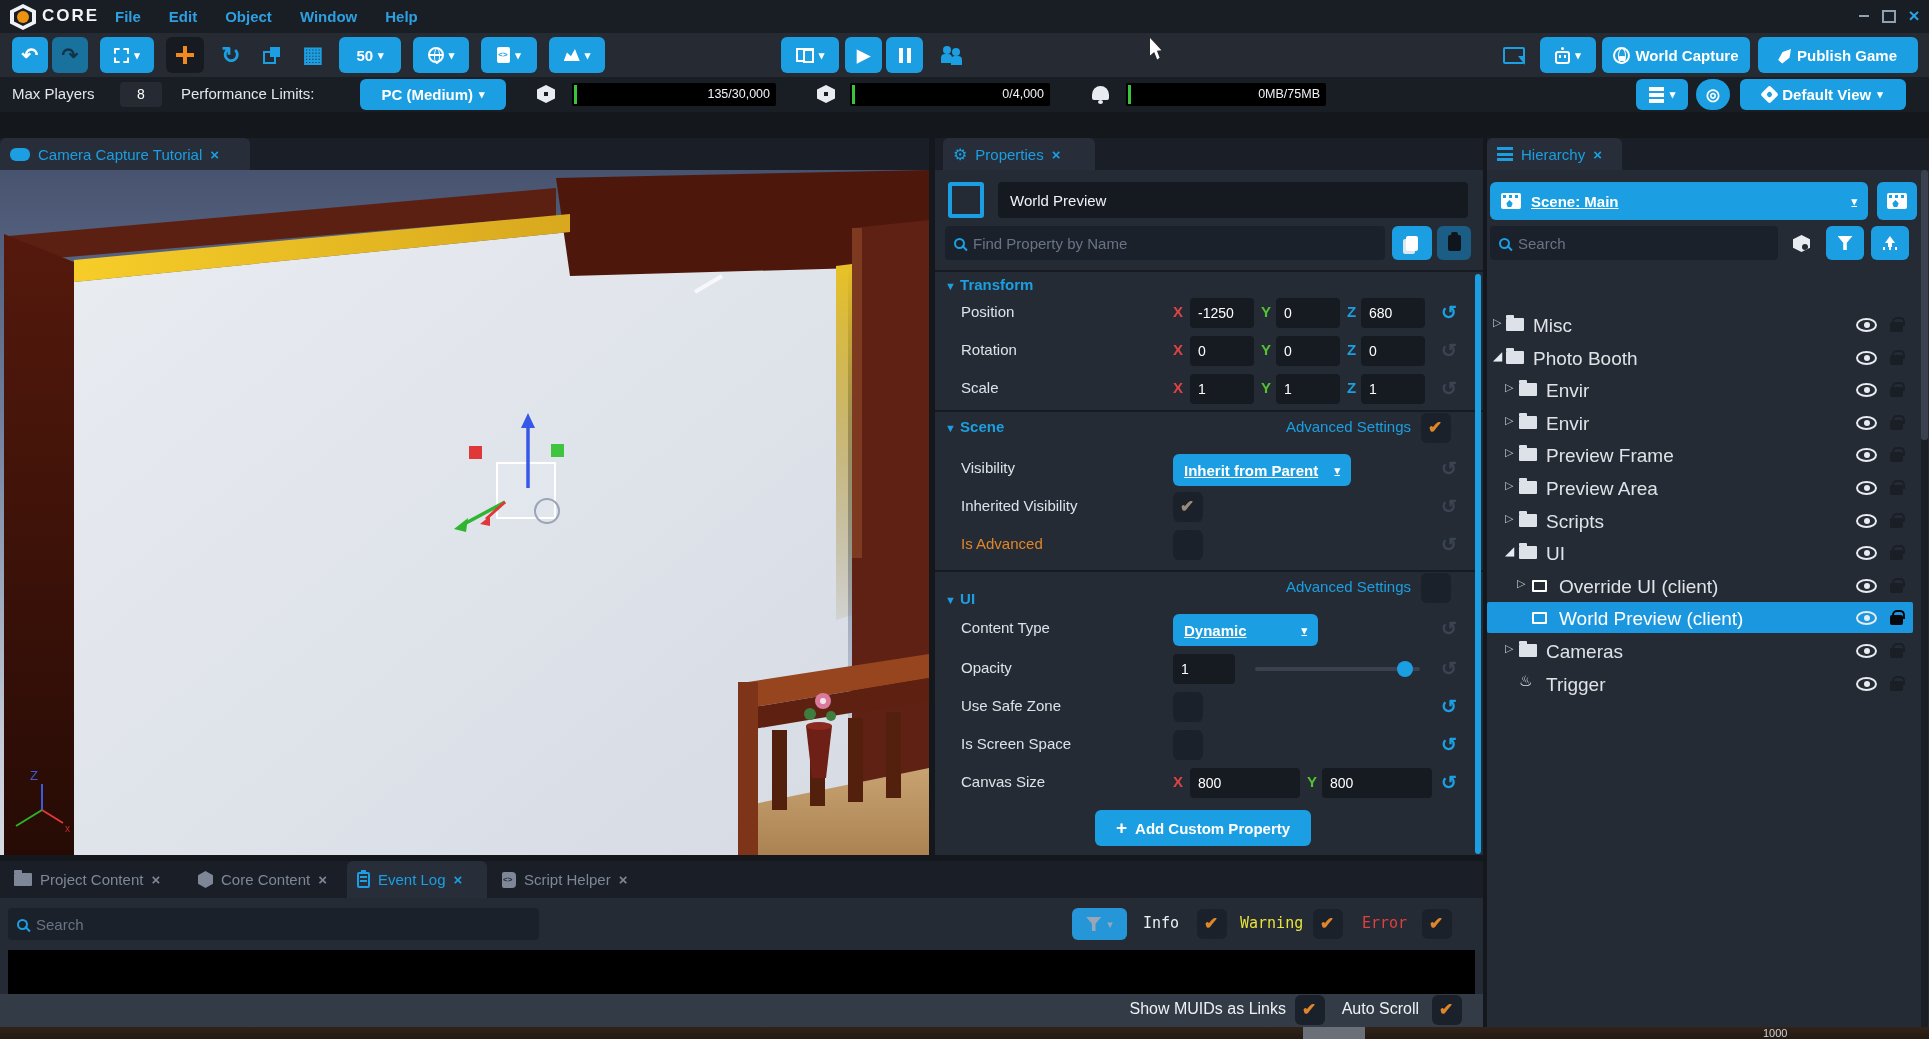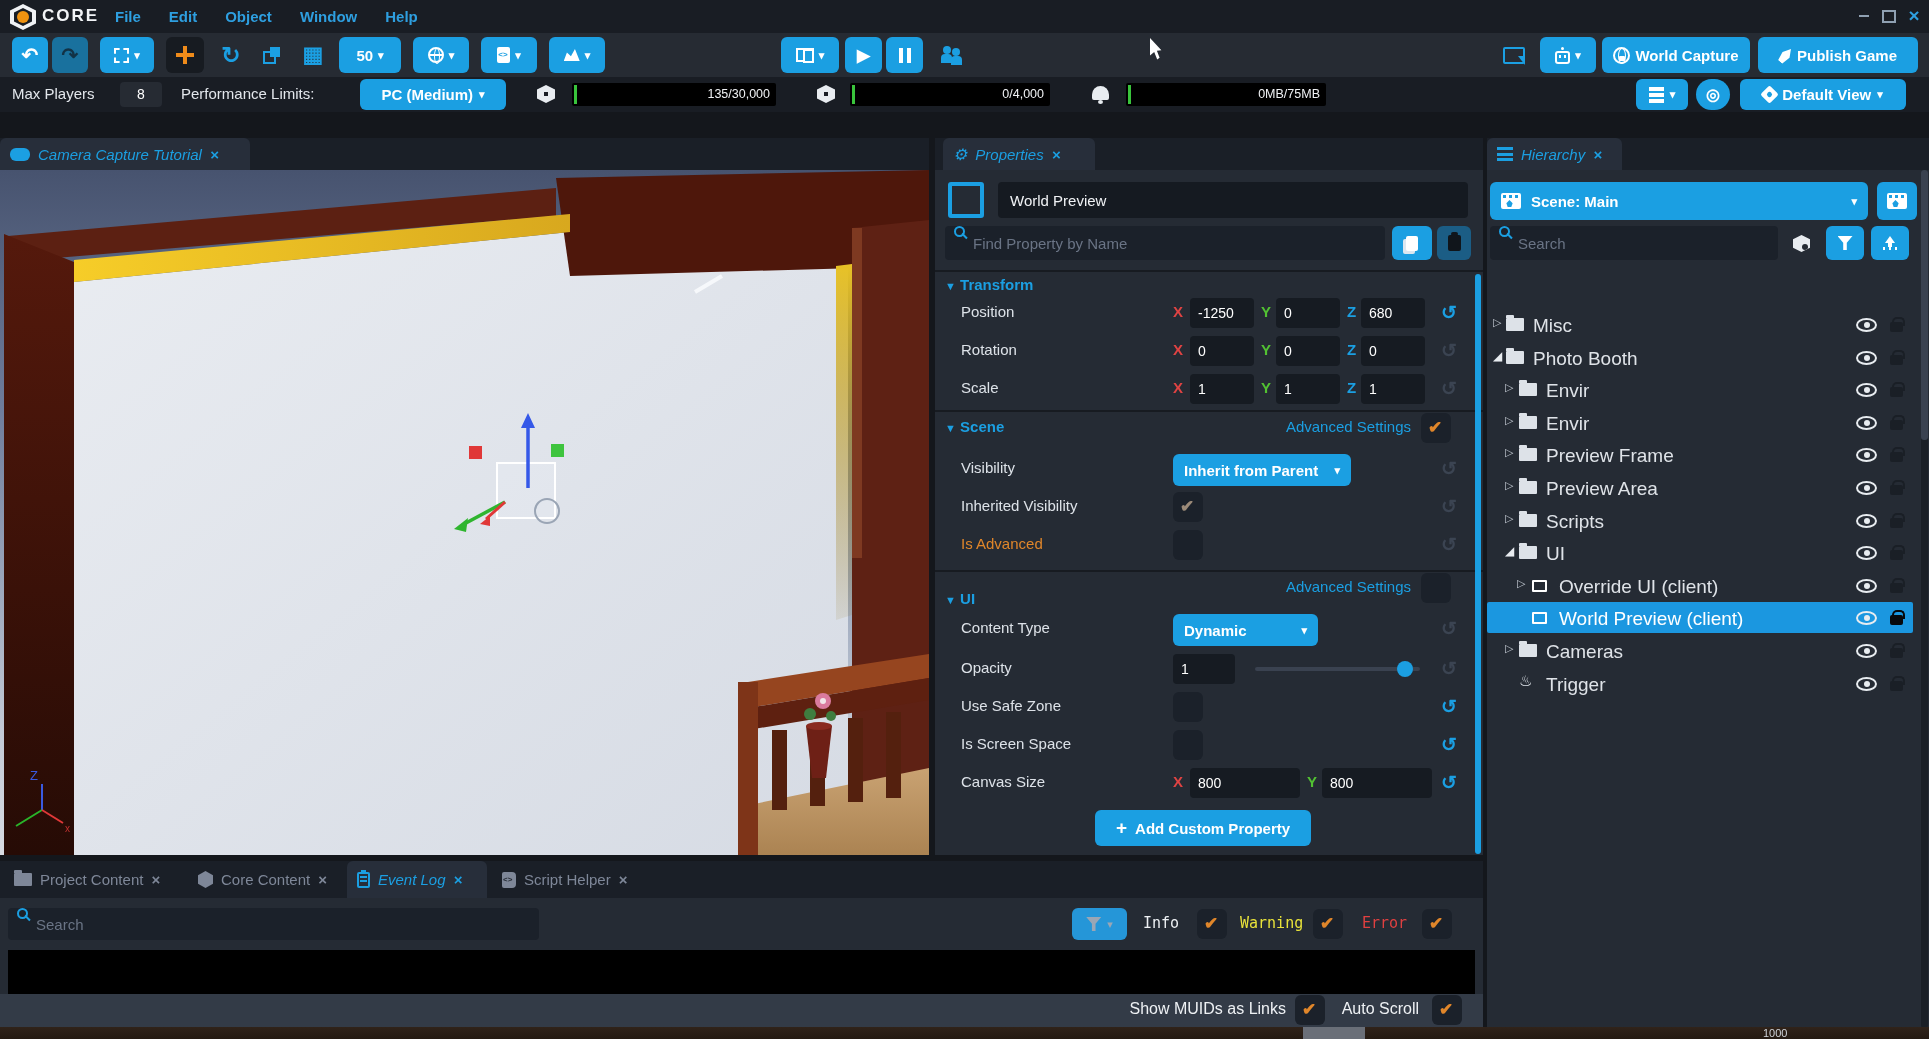--- a/index.html
+++ b/index.html
@@ -77,32 +77,32 @@
   .meterbar .mval { position:absolute; right:6px; top:4px; font-size:12.5px; color:#f0f2f5; }
   .cube-g { position:absolute; width:18px; height:18px; background:#e8ecf0; clip-path:polygon(50% 0,100% 25%,100% 75%,50% 100%,0 75%,0 25%); }
   .cube-g::after { content:''; position:absolute; left:7px; top:7px; width:4px; height:4px; background:#191d24; }
   .bell-g { position:absolute; width:17px; height:14px; background:#e8ecf0; border-radius:9px 9px 2px 2px; }
   .bell-g::after { content:''; position:absolute; left:6px; bottom:-4px; width:5px; height:4px; border-radius:50%; background:#e8ecf0; }
   .sbtn { position:absolute; top:2px; height:31px; border-radius:6px; background:#1b9fe2; display:flex; align-items:center; justify-content:center; gap:6px; color:#fff; font-weight:bold; font-size:15px; }
 
   
   .tabstrip { position:absolute; background:#1a1f27; }
   .ptab { position:absolute; top:0; height:32px; border-radius:6px 6px 0 0; display:flex; align-items:center; gap:8px; padding:0 10px; font-size:15px; }
-  .ptab.active { background:#272e3a; color:#1b9fe2;font-style:italic; }
+  .ptab.active { background:#272e3a; color:#1b9fe2; }
   .ptab.inactive { color:#7e8798; }
   .tabx { font-size:15px; font-weight:bold; }
   .mag { position:relative; width:11px; height:11px; border:2px solid #1b9fe2; border-radius:50%; flex:none; }
   .mag::after { content:''; position:absolute; width:7px; height:2px; background:#1b9fe2; transform:rotate(45deg); right:-5px; bottom:-2px; }
-  .searchbox { position:absolute; background:#1b212a; border-radius:4px; display:flex; gap:8px; padding:0 9px; }
+  .searchbox { position:absolute; background:#1b212a; border-radius:4px; display:flex; align-items:center; gap:8px; padding:0 9px; }
   .searchbox input { background:transparent; border:none; outline:none; color:#dfe3e8; font-size:15px; width:100%; font-family:"Liberation Sans",sans-serif; }
   .searchbox input::placeholder { color:#6a7485; }
   .cb { position:absolute; width:30px; height:30px; background:#1b212a; border-radius:6px; }
   .cb.checked::after { content:'✔'; position:absolute; left:7px; top:4px; color:#e0862a; font-size:17px; font-weight:bold; }
   .cb.checked.graycheck::after { color:#9b8a78; }
-  .dd { position:absolute; background:#1b9fe2; border-radius:6px; color:#fff; font-weight:bold; font-size:15px; display:flex; align-items:center; padding:0 11px; height:32px; }
+  .dd { position:absolute; background:#1b9fe2; border-radius:6px; color:#fff; font-weight:bold; font-size:15px; display:flex; align-items:center; padding:0 11px; height:32px;text-decoration:underline; }
   .dd .ddcaret { margin-left:auto; font-size:11px; }
   .reset { position:absolute; width:24px; height:24px; font-size:19px; font-weight:bold; color:#3b4452; text-align:center; line-height:24px; }
   .reset.active { color:#1b9fe2; }
 
   
   .props { position:absolute; left:935px; top:138px; width:548px; height:890px; }
   .props .body { position:absolute; left:0; top:32px; width:548px; height:685px; background:#252b34; }
   .plabel { position:absolute; left:26px; font-size:15px; color:#dde2e8; }
   .sechead { position:absolute; left:10px; font-size:15px; font-weight:bold; color:#1b9fe2; }
   .advlink { position:absolute; font-size:15px; color:#1b9fe2; }

